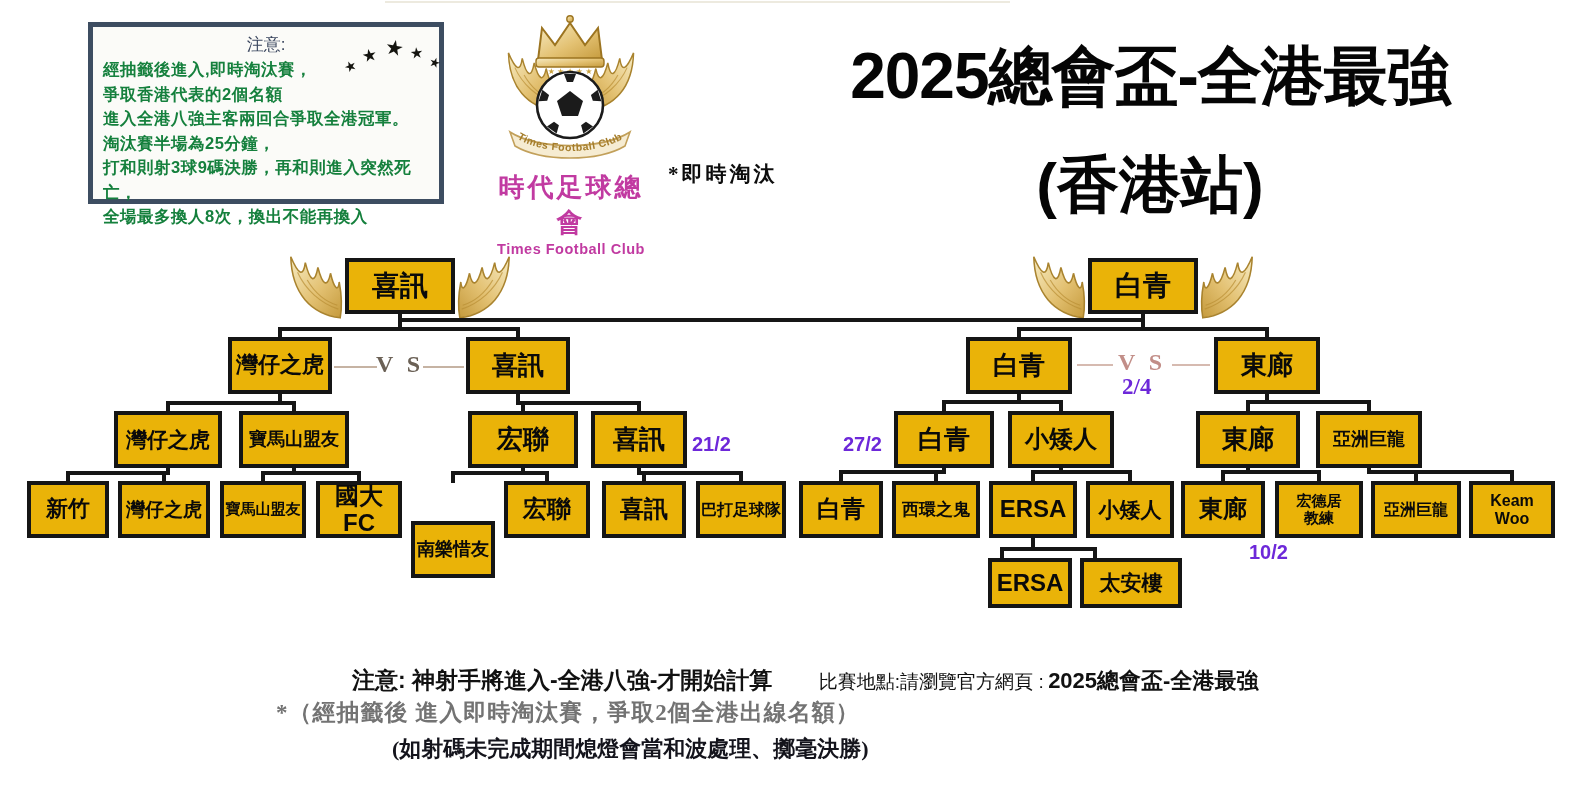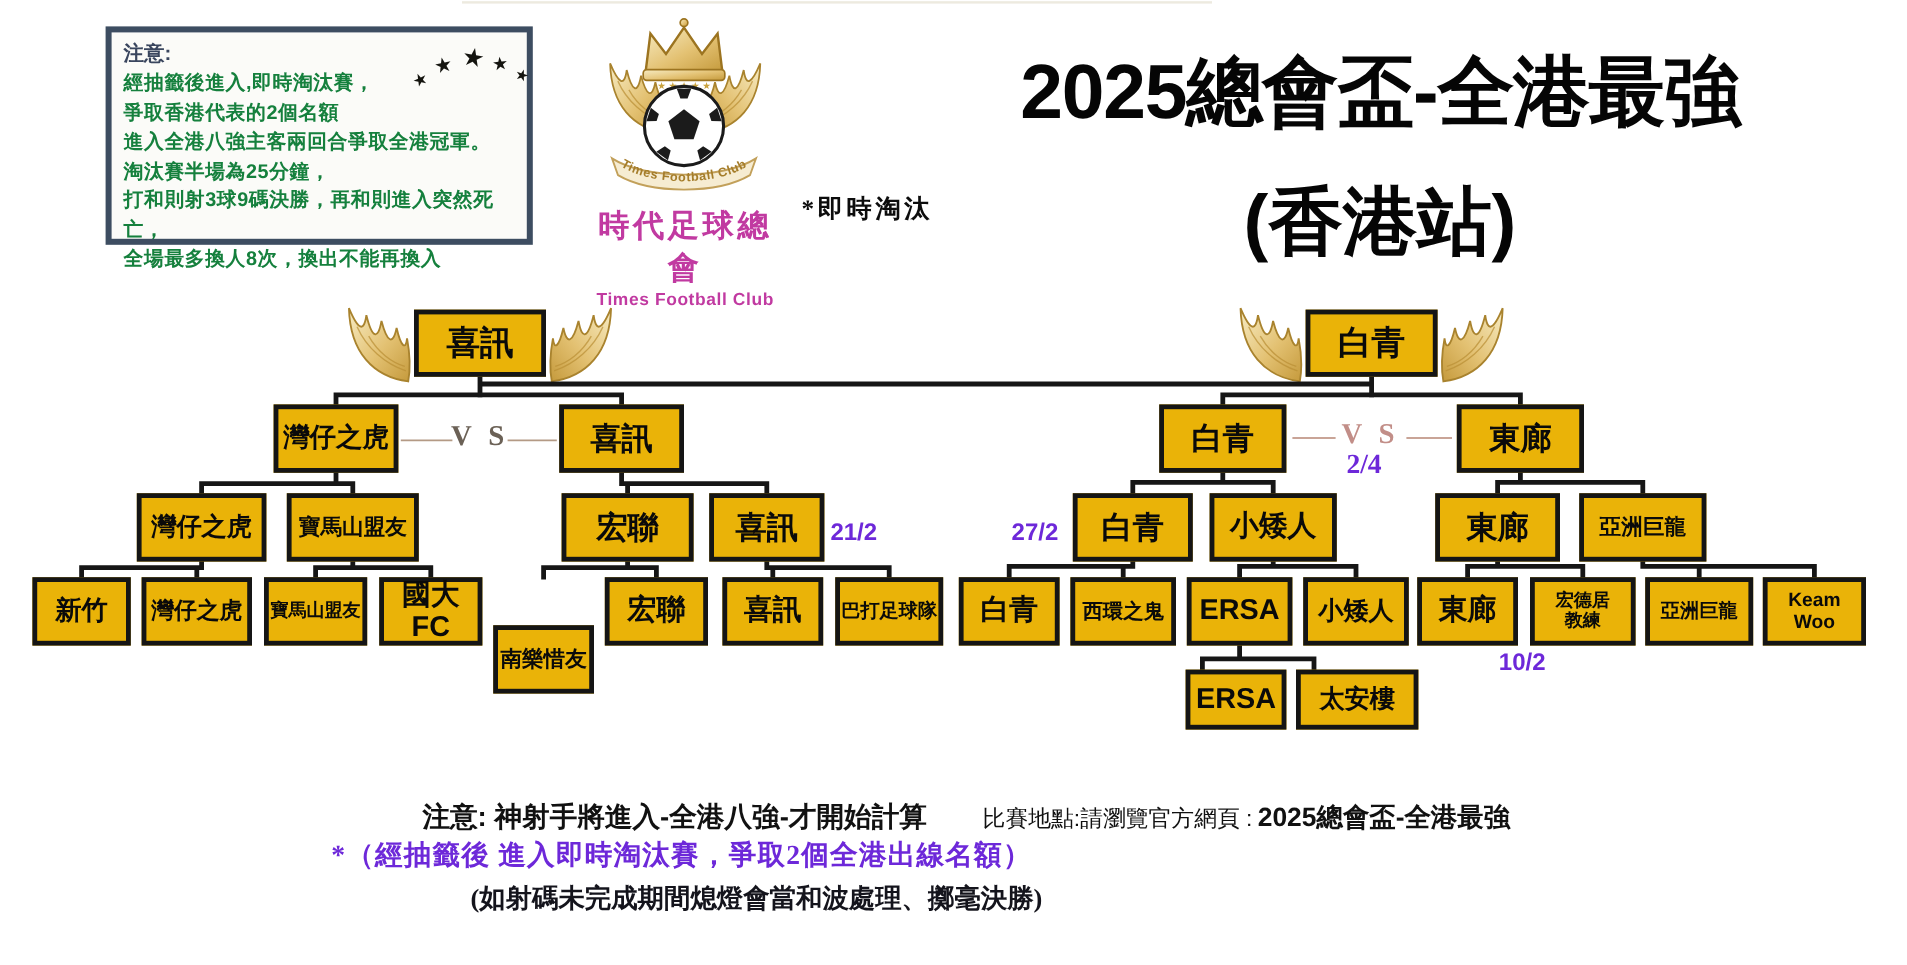--- a/index.html
+++ b/index.html
@@ -2,21 +2,21 @@
 <html><head>
 <meta charset="utf-8">
 <style>
   html,body{margin:0;padding:0;background:#fff;}
   #canvas{position:relative;width:1589px;height:804px;background:#fff;overflow:hidden;
           font-family:"Liberation Sans","DejaVu Sans",sans-serif;color:#111;}
   
   .notice{position:absolute;left:88px;top:22px;width:356px;height:182px;box-sizing:border-box;
           border:5px solid #3d4d61;background:#fbfbf8;padding:6px 10px;}
   .notice .nline{font-size:16.5px;line-height:24.5px;color:#15803d;font-weight:700;letter-spacing:.5px;}
-  .notice .nhead{font-size:17px;font-weight:700;color:#3a465e;line-height:24px;}
+  .notice .nhead{font-size:17px;font-weight:400;color:#3a465e;line-height:24px;text-align:center;}
   .star{position:absolute;color:#14140f;display:inline-block;}
   
   .logo{position:absolute;left:497px;top:12px;width:148px;text-align:center;}
   .logo-cn{font-size:26px;font-weight:800;letter-spacing:3px;margin-top:2px;}
   .logo-en{font-size:14.5px;font-weight:800;letter-spacing:.5px;margin-top:1px;}
   .ko-note{position:absolute;left:668px;top:160px;font-size:21px;font-weight:700;letter-spacing:3px;
            font-family:"Liberation Serif","DejaVu Serif",serif;color:#0c0c0c;}
   
   .title1{position:absolute;left:820px;top:33px;width:660px;text-align:center;
           font-size:64px;font-weight:900;letter-spacing:-1px;color:#050505;}
@@ -31,21 +31,21 @@
   .vs-label{position:absolute;transform:translateX(-50%);font-family:"Liberation Serif","DejaVu Serif",serif;
             font-size:24px;letter-spacing:4px;font-weight:600;}
   .wing{position:absolute;}
   .topline{position:absolute;left:385px;top:1px;width:625px;height:2px;background:#edeadf;}
   
   .f1{position:absolute;left:352px;top:665px;white-space:nowrap;}
   .f1-bold{font-size:23px;font-weight:800;}
   .f1-mid{font-size:19px;font-weight:400;margin-left:42px;}
   .f1-strong{font-size:22px;font-weight:800;}
   .f2{position:absolute;left:276px;top:697px;font-family:"Liberation Serif","DejaVu Serif",serif;
-      font-size:23px;font-weight:600;letter-spacing:1px;color:#6d28d9;text-align:right;}
+      font-size:23px;font-weight:600;letter-spacing:1px;color:#737373;text-align:right;}
   .f3{position:absolute;left:392px;top:734px;font-family:"Liberation Serif","DejaVu Serif",serif;
       font-size:22px;font-weight:800;color:#14141c;}
 </style>
 </head>
 <body>
 
 <div id="canvas">
 
   <svg width="0" height="0" style="position:absolute" aria-hidden="true">
     <defs>

